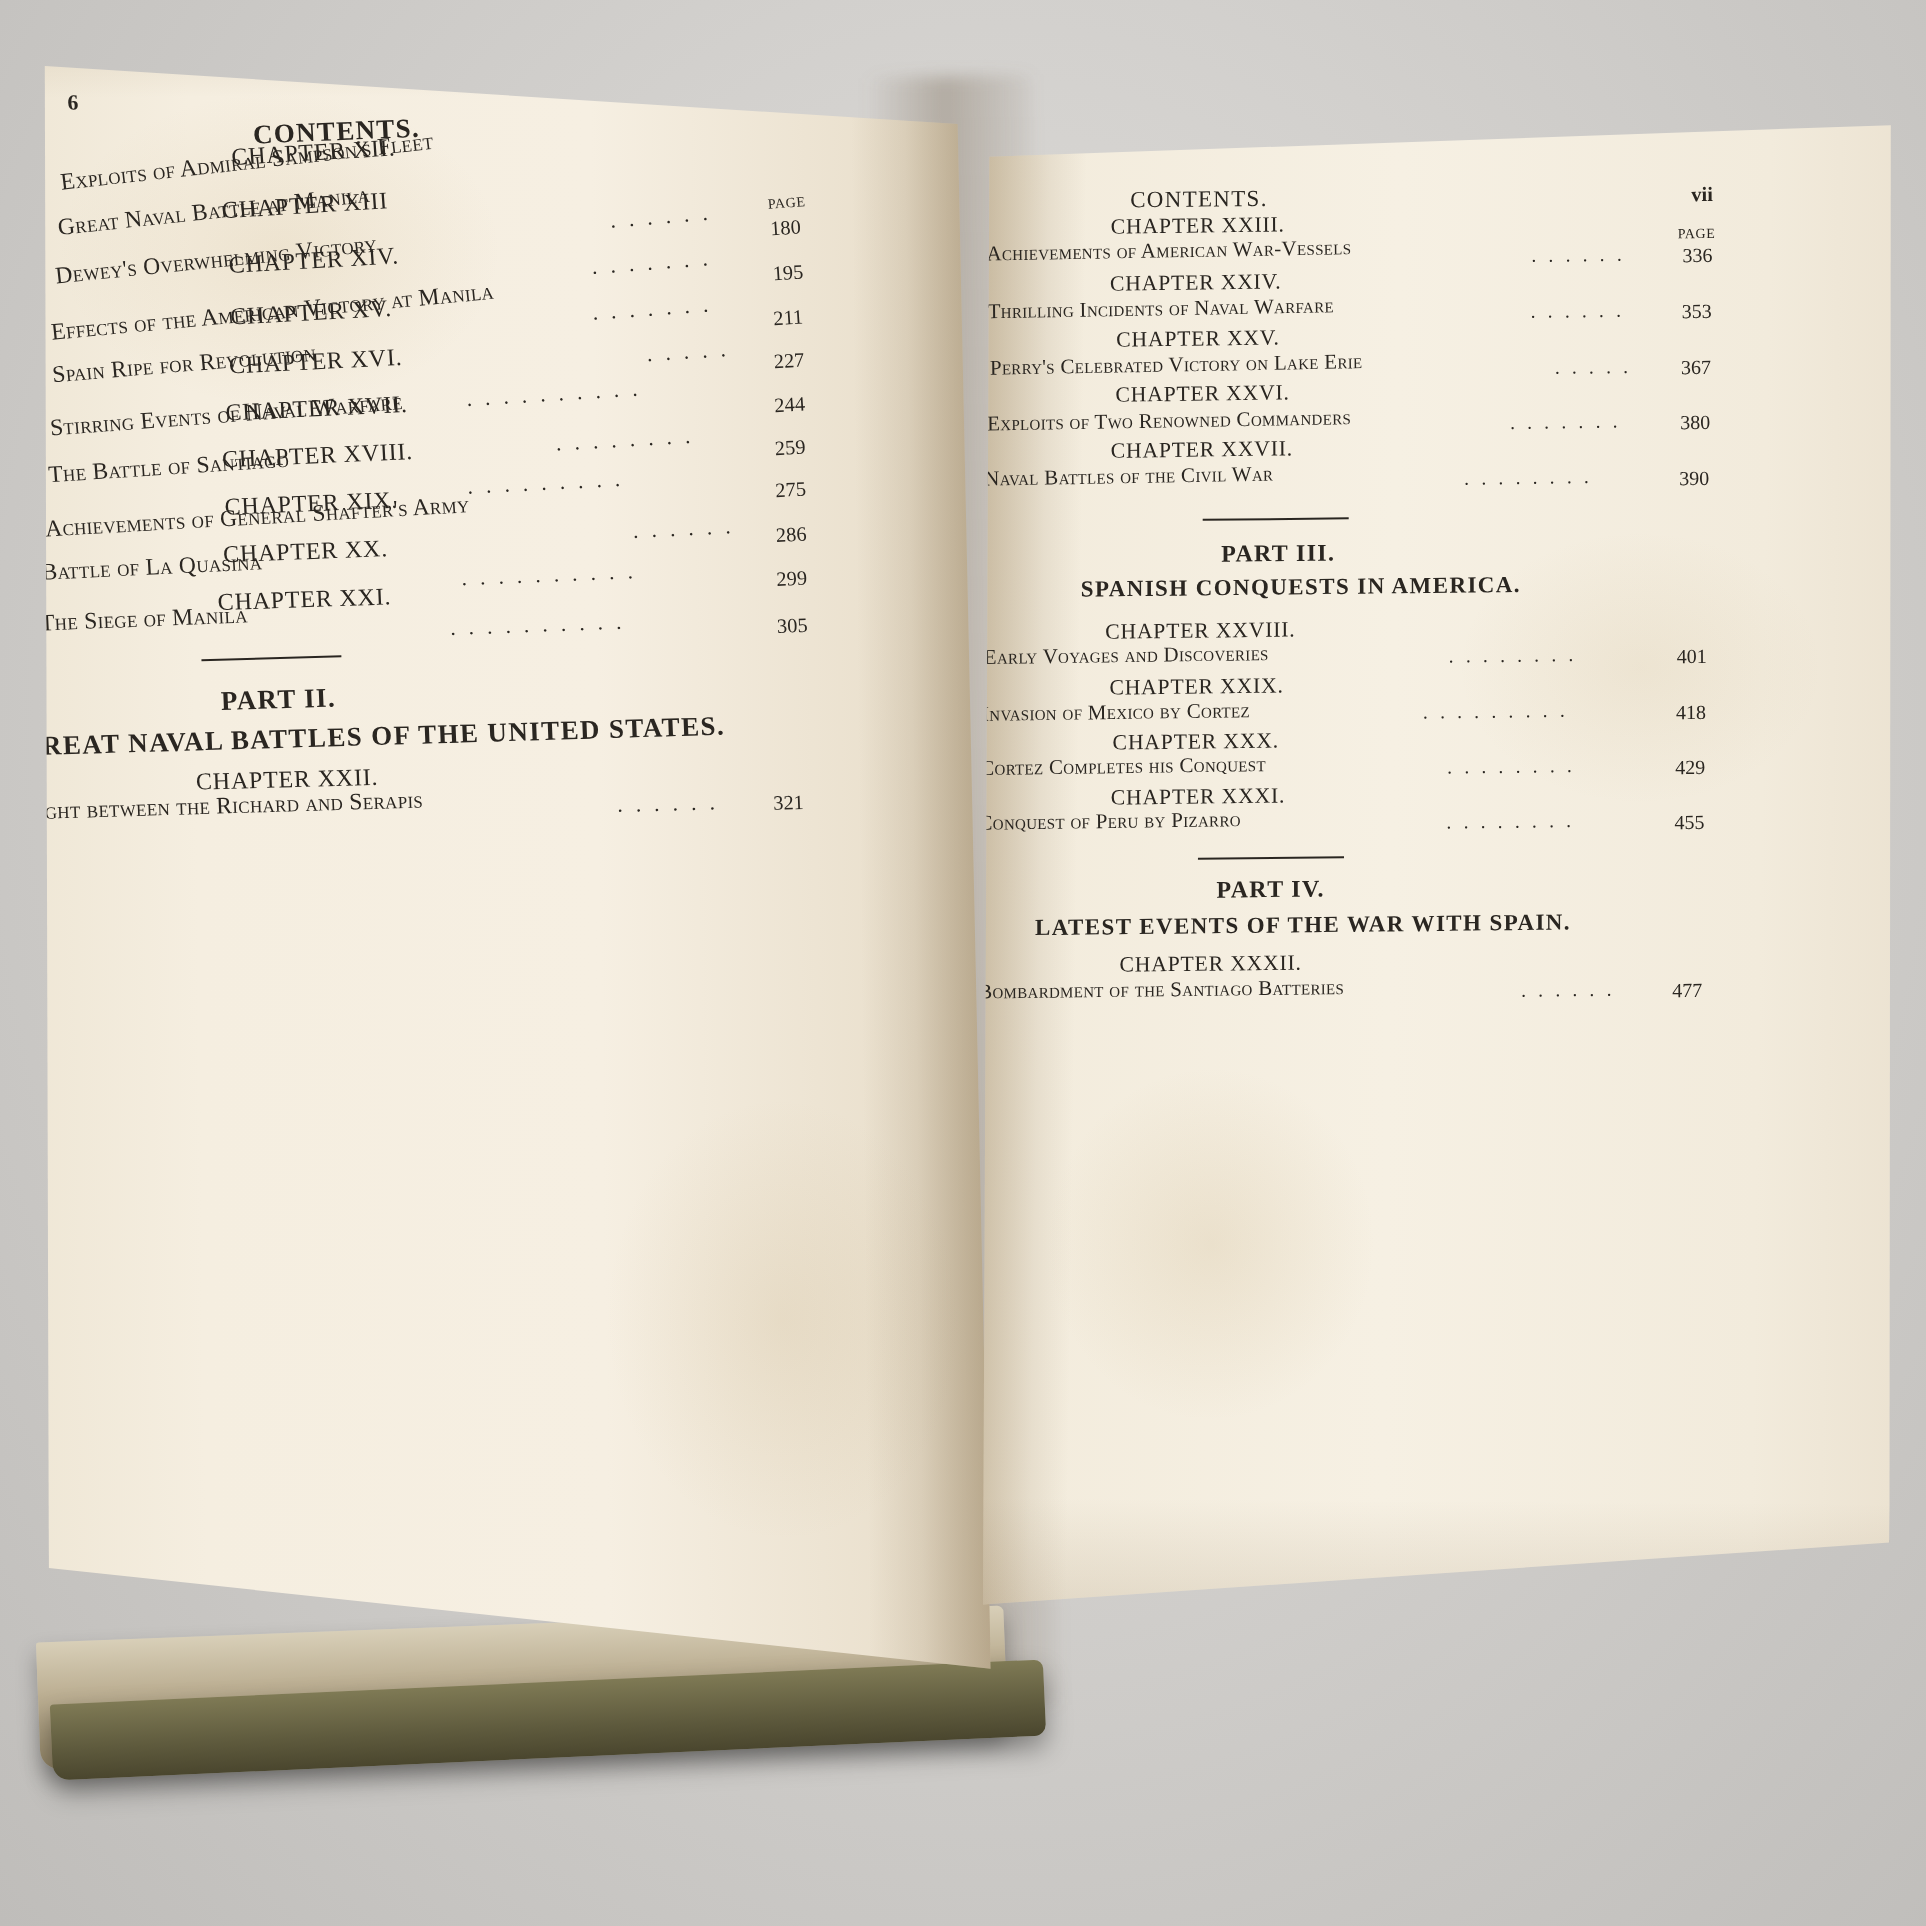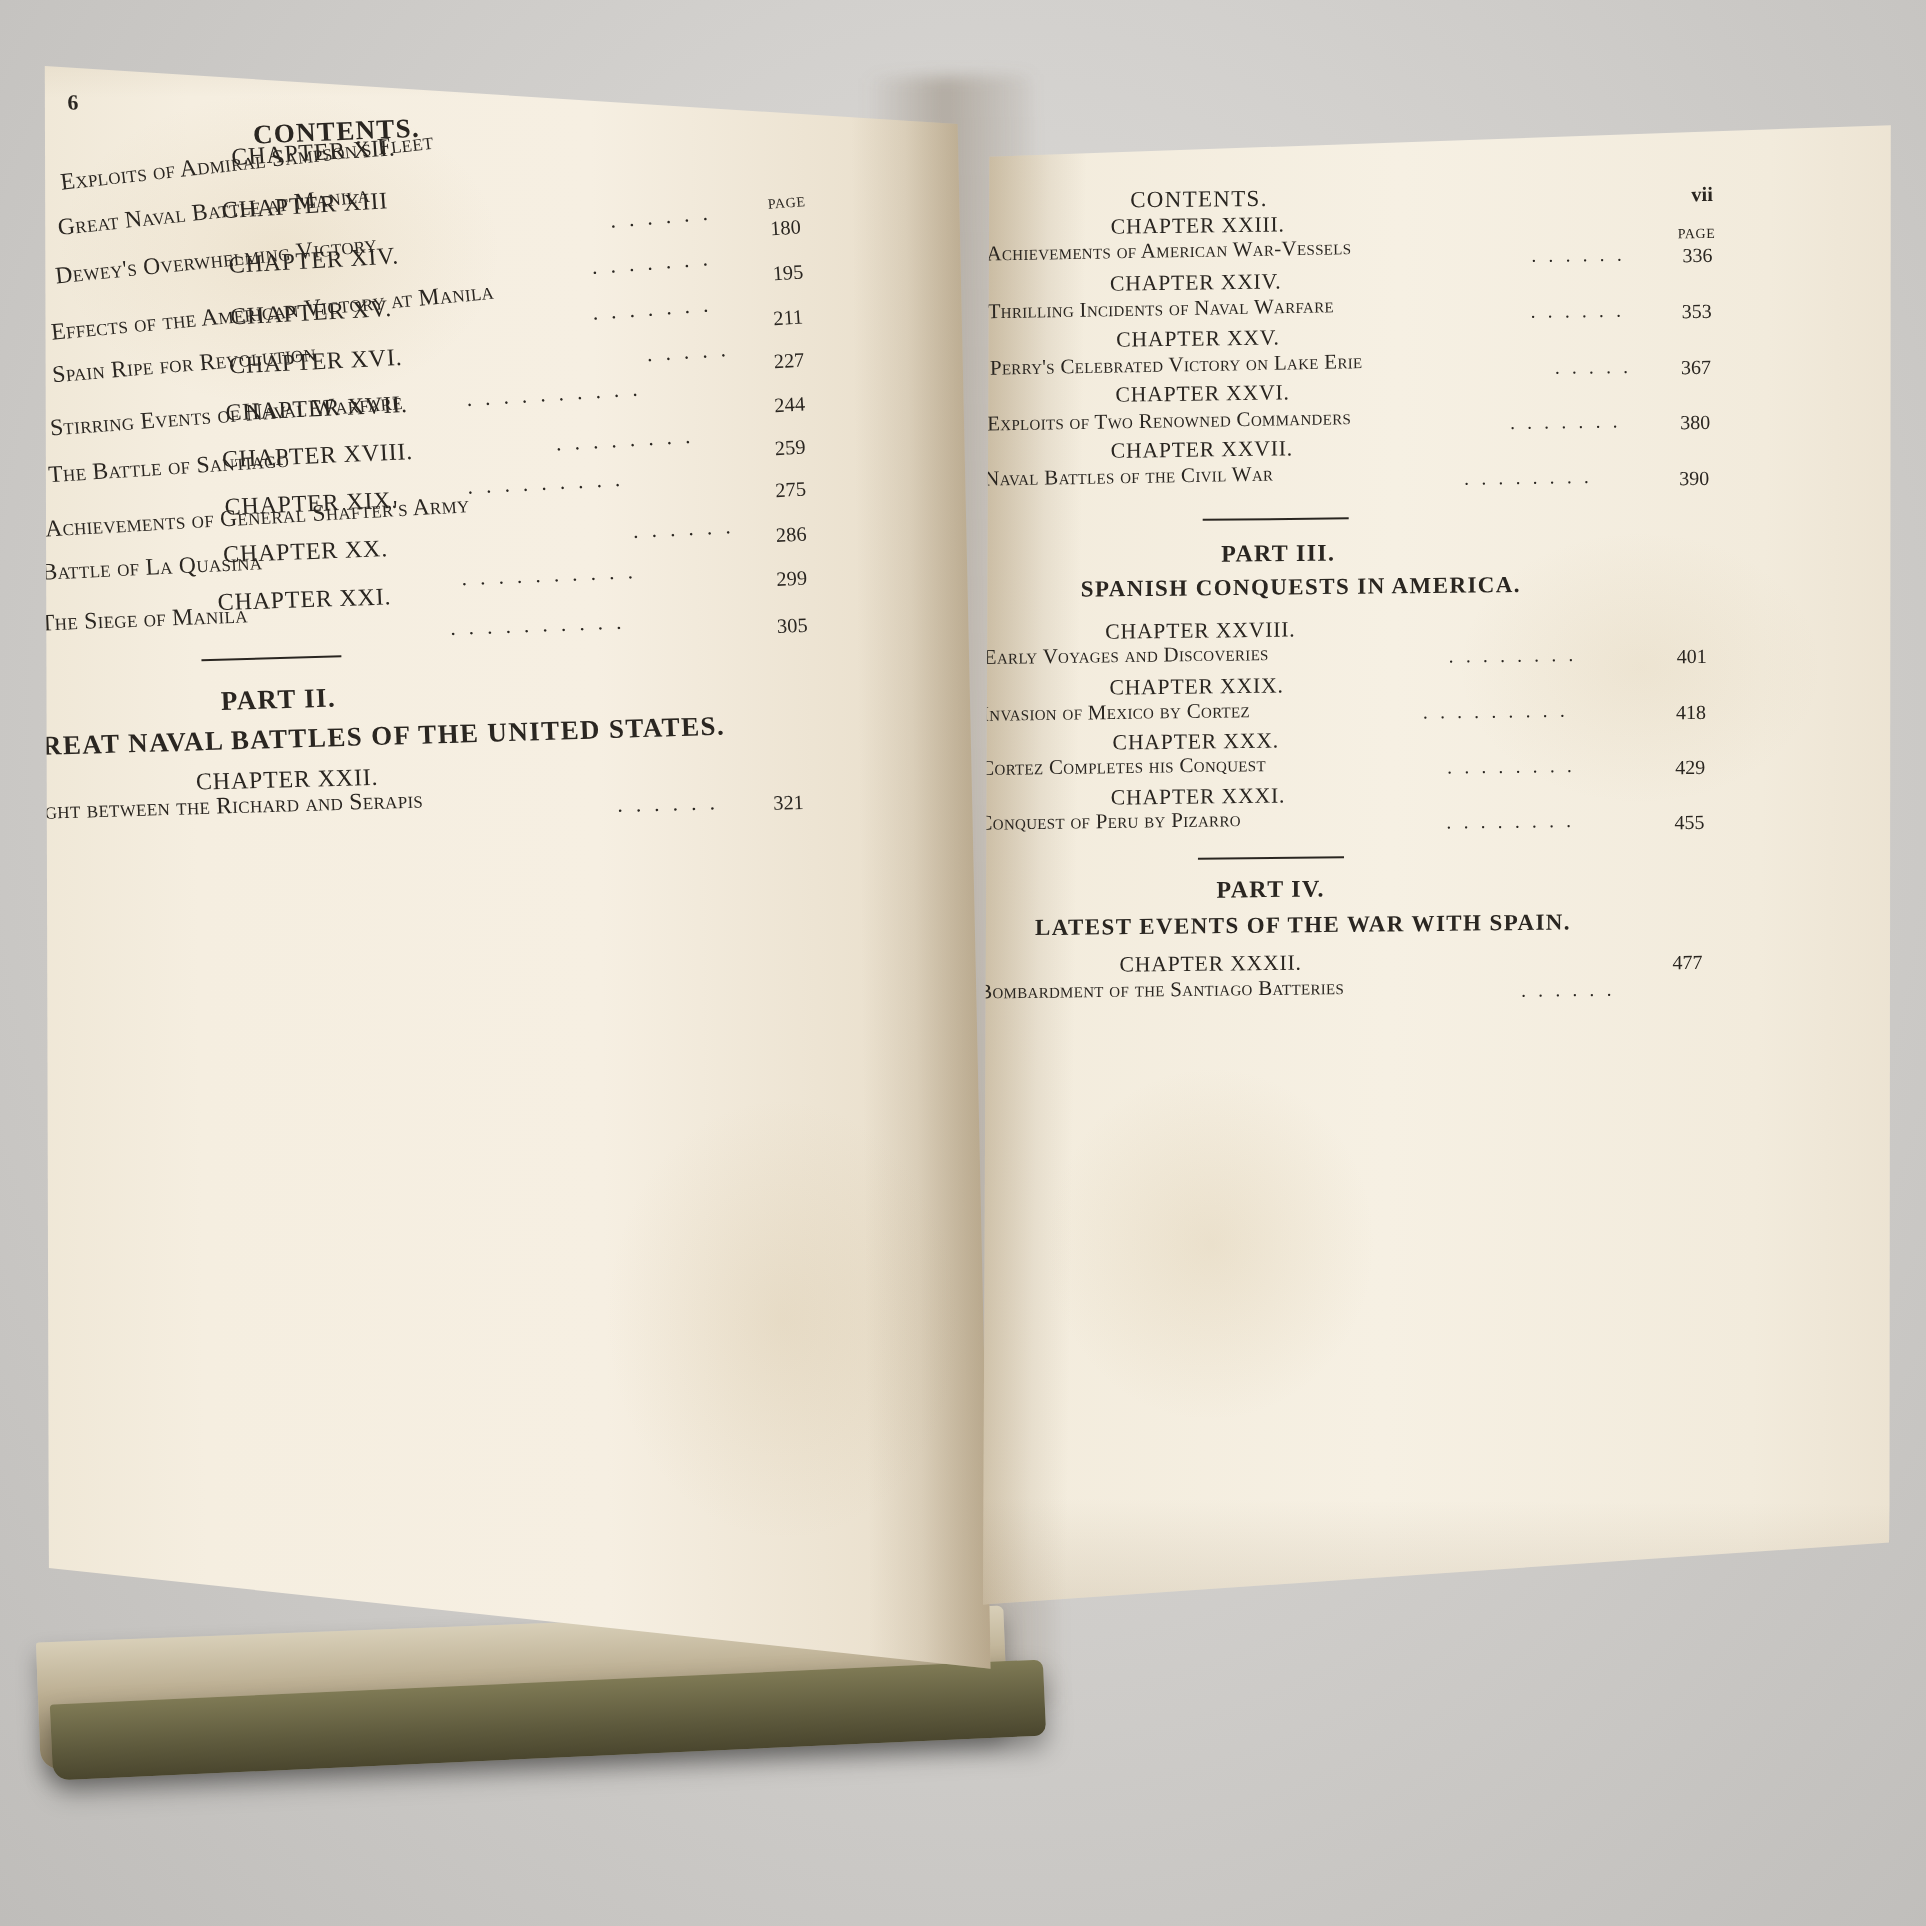--- a/index.html
+++ b/index.html
@@ -317,20 +317,20 @@
         <div class="line" style="left:699px; top:710px; font-size:20px; transform:rotate(-1.1deg);">455</div>
 
         <div class="rule" style="left:223px; top:759px; width:146px; transform:rotate(-1deg);"></div>
 
         <div class="line parthead" style="left:242px; top:778px; font-size:24px; transform:rotate(-1deg);">PART IV.</div>
         <div class="line partsub" style="left:61px; top:814px; font-size:23px; transform:rotate(-1deg);">LATEST EVENTS OF THE WAR WITH SPAIN.</div>
 
         <div class="line chapline" style="left:146px; top:854px; font-size:21.7px; transform:rotate(-1deg);">CHAPTER XXXII.</div>
         <div class="line caps" style="left:5.1px; top:880px; font-size:21px; transform:rotate(-1.1deg);">Bombardment of the Santiago Batteries</div>
         <div class="line leader" style="left:548px; top:879px; font-size:19px; transform:rotate(-1deg);">. . . . . .</div>
-        <div class="line" style="left:699px; top:850px; font-size:20px; transform:rotate(-1deg);">477</div>
+        <div class="line" style="left:699px; top:878px; font-size:20px; transform:rotate(-1deg);">477</div>
 
       </div>
     </div>
 
   </div>
 </div>
 
 
 </body></html>

